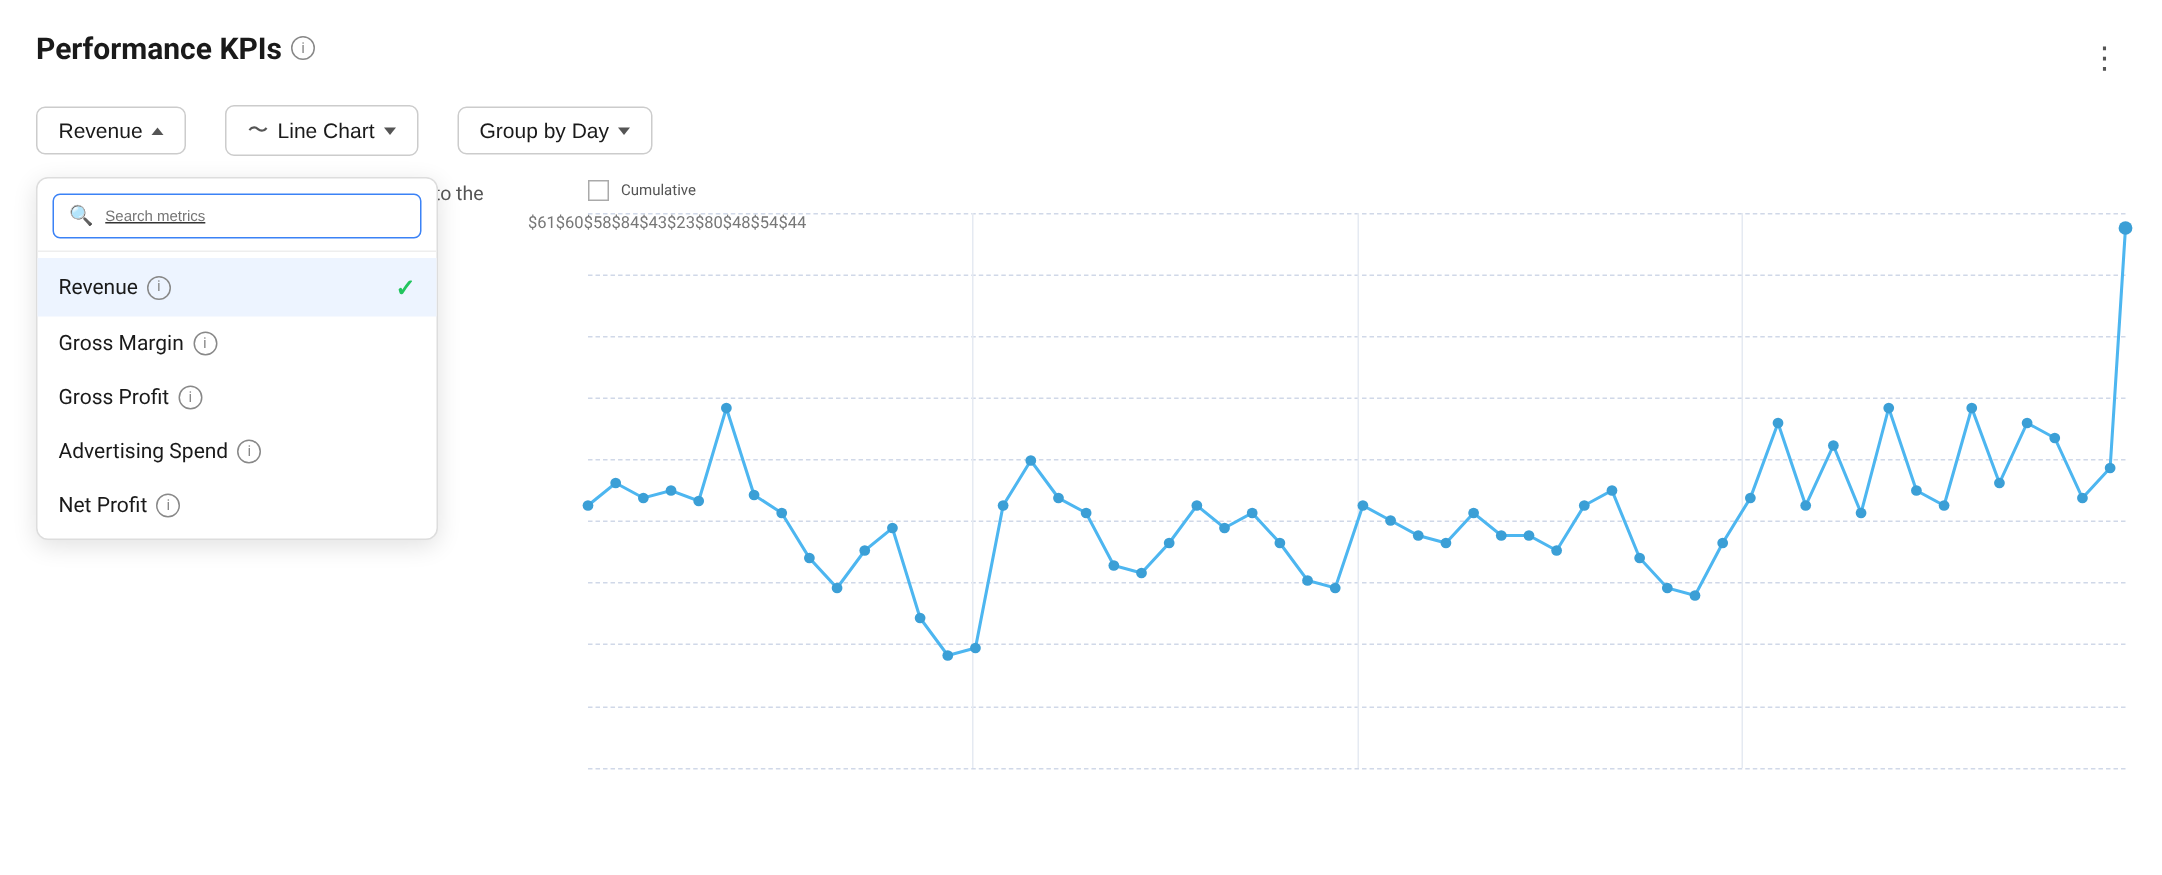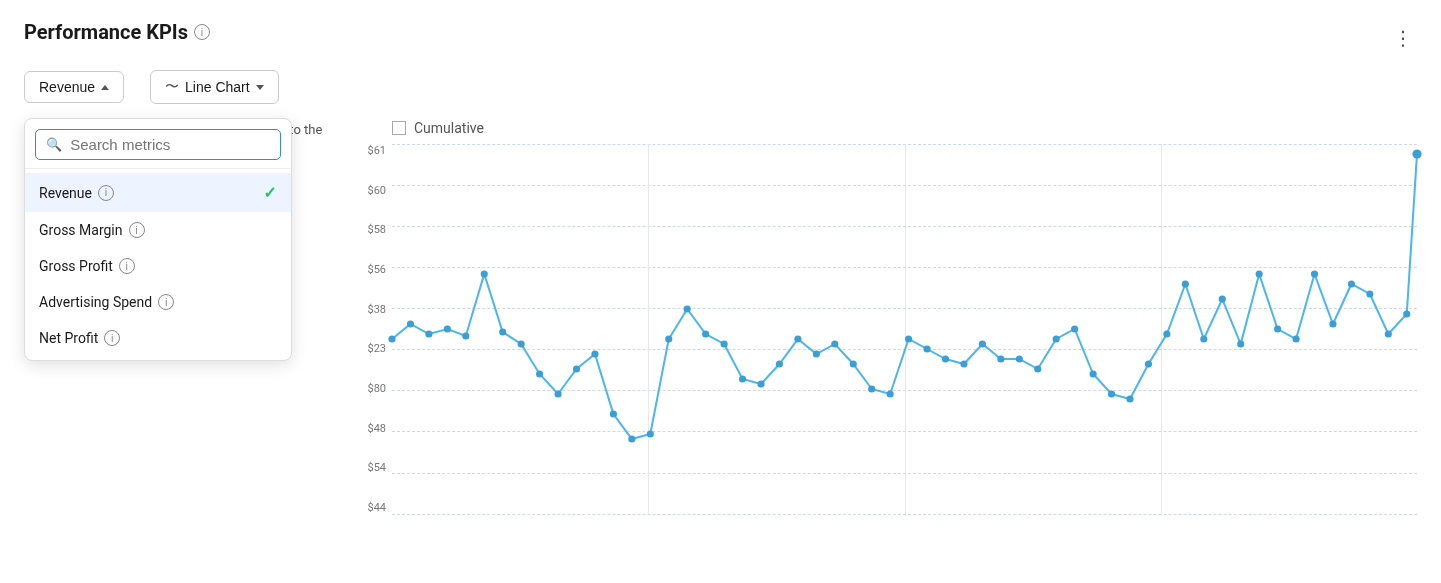--- a/index.html
+++ b/index.html
@@ -138,24 +138,25 @@
     }
 
     .search-icon {
       color: #888;
       font-size: 13px;
     }
 
     .search-input {
       border: none;
       outline: none;
-      font-size: 15px;
+      font-size: 10px;
       color: #333;
       width: 100%;
       background: transparent;
+      text-decoration: underline;
     }
 
     .metric-list {
       padding: 4px 0;
     }
 
     .metric-item {
       display: flex;
       align-items: center;
       justify-content: space-between;
@@ -237,40 +238,39 @@
 
     .cumulative-checkbox {
       width: 14px;
       height: 14px;
       border: 1.5px solid #aaa;
       background: #fff;
       cursor: pointer;
     }
 
     .cumulative-label {
-      font-size: 14px;
+      font-size: 10px;
       color: #555;
     }
 
     .chart-wrapper {
       position: relative;
       width: 100%;
       height: 400px;
     }
 
     .y-axis {
       position: absolute;
       left: 0;
       top: 0;
       bottom: 30px;
       width: 40px;
       display: flex;
-      flex-direction: column;
+      flex-direction: row;
       justify-content: space-between;
-      align-items: flex-end;
       padding-right: 6px;
     }
 
     .y-label {
       font-size: 11px;
       color: #777;
     }
 
     .chart-inner {
       position: absolute;
@@ -332,20 +332,24 @@
       <span>Revenue</span>
       <span class="chevron-up"></span>
     </button>
 
     <button class="dropdown-btn">
       <span style="font-size:14px;color:#555;">〜</span>
       <span>Line Chart</span>
       <span class="chevron-down"></span>
     </button>
 
+    <button class="dropdown-btn">
+      <span>Group by Day</span>
+      <span class="chevron-down"></span>
+    </button>
 
     <div class="dropdown-panel">
       <div class="search-box">
         <div class="search-input-wrapper">
           <span class="search-icon">🔍</span>
           <input class="search-input" type="text" placeholder="Search metrics" style="">
         </div>
       </div>
       <div class="metric-list">
 
@@ -407,22 +411,22 @@
         <div class="cumulative-checkbox"></div>
         <span class="cumulative-label">Cumulative</span>
       </div>
 
       <div class="chart-wrapper">
 
         <div class="y-axis">
           <span class="y-label">$61</span>
           <span class="y-label">$60</span>
           <span class="y-label">$58</span>
-          <span class="y-label">$56</span>
-          <span class="y-label">$38</span>
+          <span class="y-label">$84</span>
+          <span class="y-label">$43</span>
           <span class="y-label">$23</span>
           <span class="y-label">$80</span>
           <span class="y-label">$48</span>
           <span class="y-label">$54</span>
           <span class="y-label">$44</span>
         </div>
 
         <div class="chart-inner">
 
           <div class="grid-lines">

